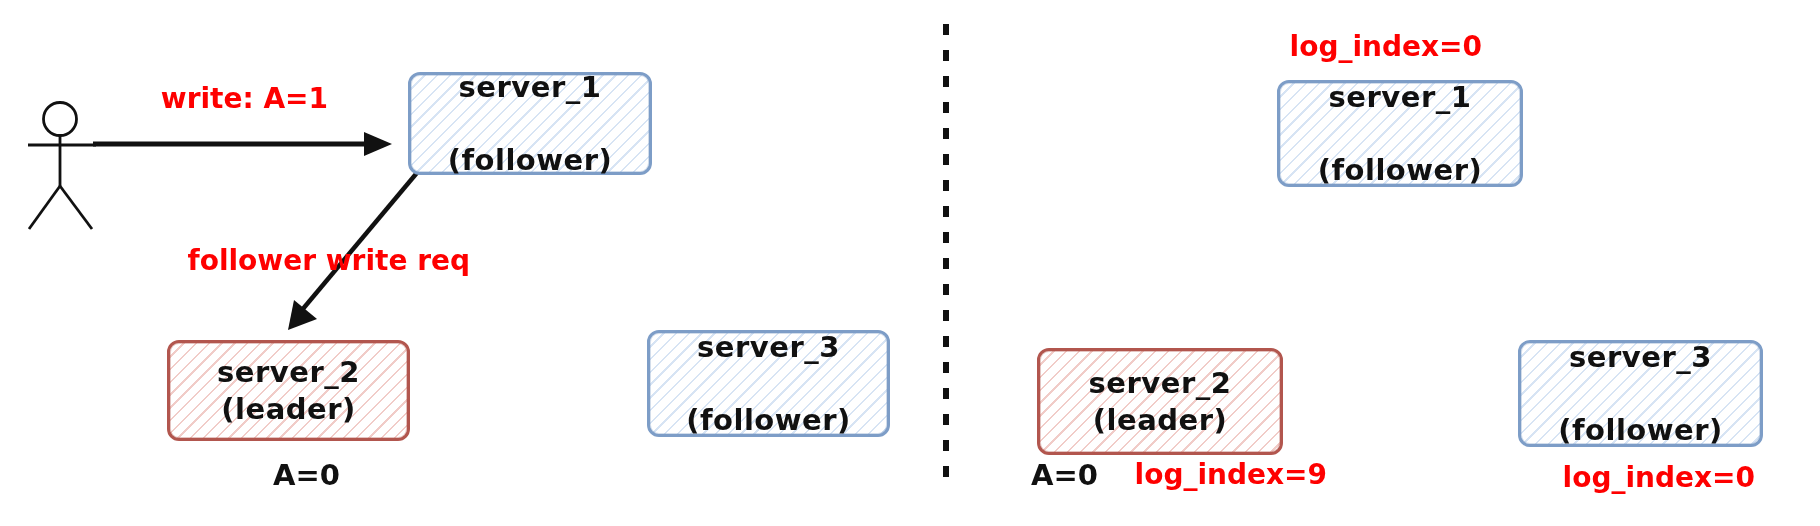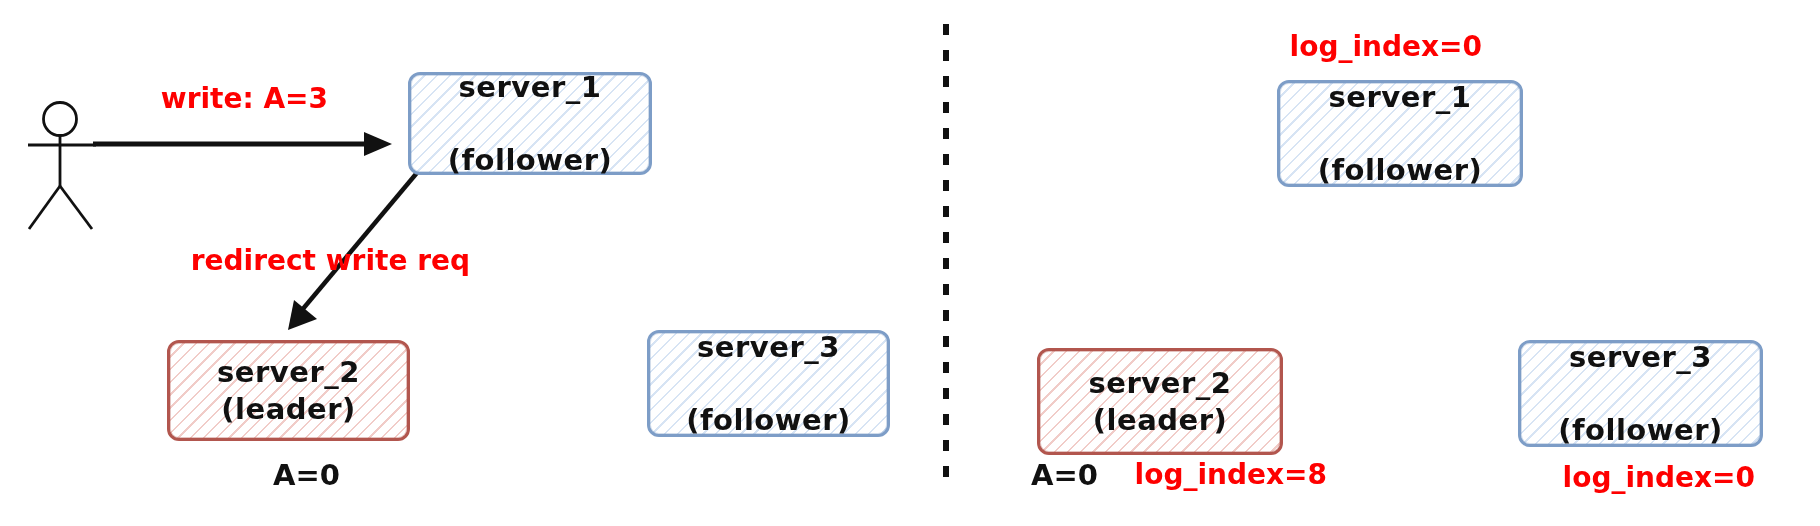--- a/index.html
+++ b/index.html
@@ -101,28 +101,28 @@
     </g>
 
     <g>
       <line class="ink-stroke" x1="421" y1="168" x2="302" y2="310" stroke-width="4.5"></line>
       <polygon class="ink-fill" points="288,330 294,300 317,319"></polygon>
     </g>
 
     <line class="ink-stroke" x1="946" y1="24" x2="946" y2="486" stroke-width="6" stroke-dasharray="11 15"></line>
   </svg>
 
-  <div class="label red" style="left:128px; top:82px; width:200px;">write: A=3</div>
+  <div class="label red" style="left:128px; top:82px; width:200px;">write: A=1</div>
 
   <div class="server-box blue" style="left:408px; top:72px; width:244px; height:103px;">
     <div>server_1</div>
     <div>(follower)</div>
   </div>
 
-  <div class="label red" style="left:170px; top:244px; width:300px;">redirect write req</div>
+  <div class="label red" style="left:170px; top:244px; width:300px;">follower write req</div>
 
   <div class="server-box red" style="left:167px; top:332px; width:243px; height:101px;">
     <div>server_2</div>
     <div>(leader)</div>
   </div>
 
   <div class="server-box blue" style="left:647px; top:330px; width:243px; height:107px;">
     <div>server_3</div>
     <div>(follower)</div>
   </div>
@@ -136,21 +136,21 @@
     <div>(follower)</div>
   </div>
 
   <div class="server-box red" style="left:1037px; top:340px; width:246px; height:107px;">
     <div>server_2</div>
     <div>(leader)</div>
   </div>
 
   <div class="label black" style="left:978px; top:458px; width:120px;">A=0</div>
 
-  <div class="label red" style="left:1107px; top:458px; width:220px;">log_index=8</div>
+  <div class="label red" style="left:1107px; top:458px; width:220px;">log_index=9</div>
 
   <div class="server-box blue" style="left:1518px; top:340px; width:245px; height:107px;">
     <div>server_3</div>
     <div>(follower)</div>
   </div>
 
   <div class="label red" style="left:1535px; top:461px; width:220px;">log_index=0</div>
 
 </div>
 

